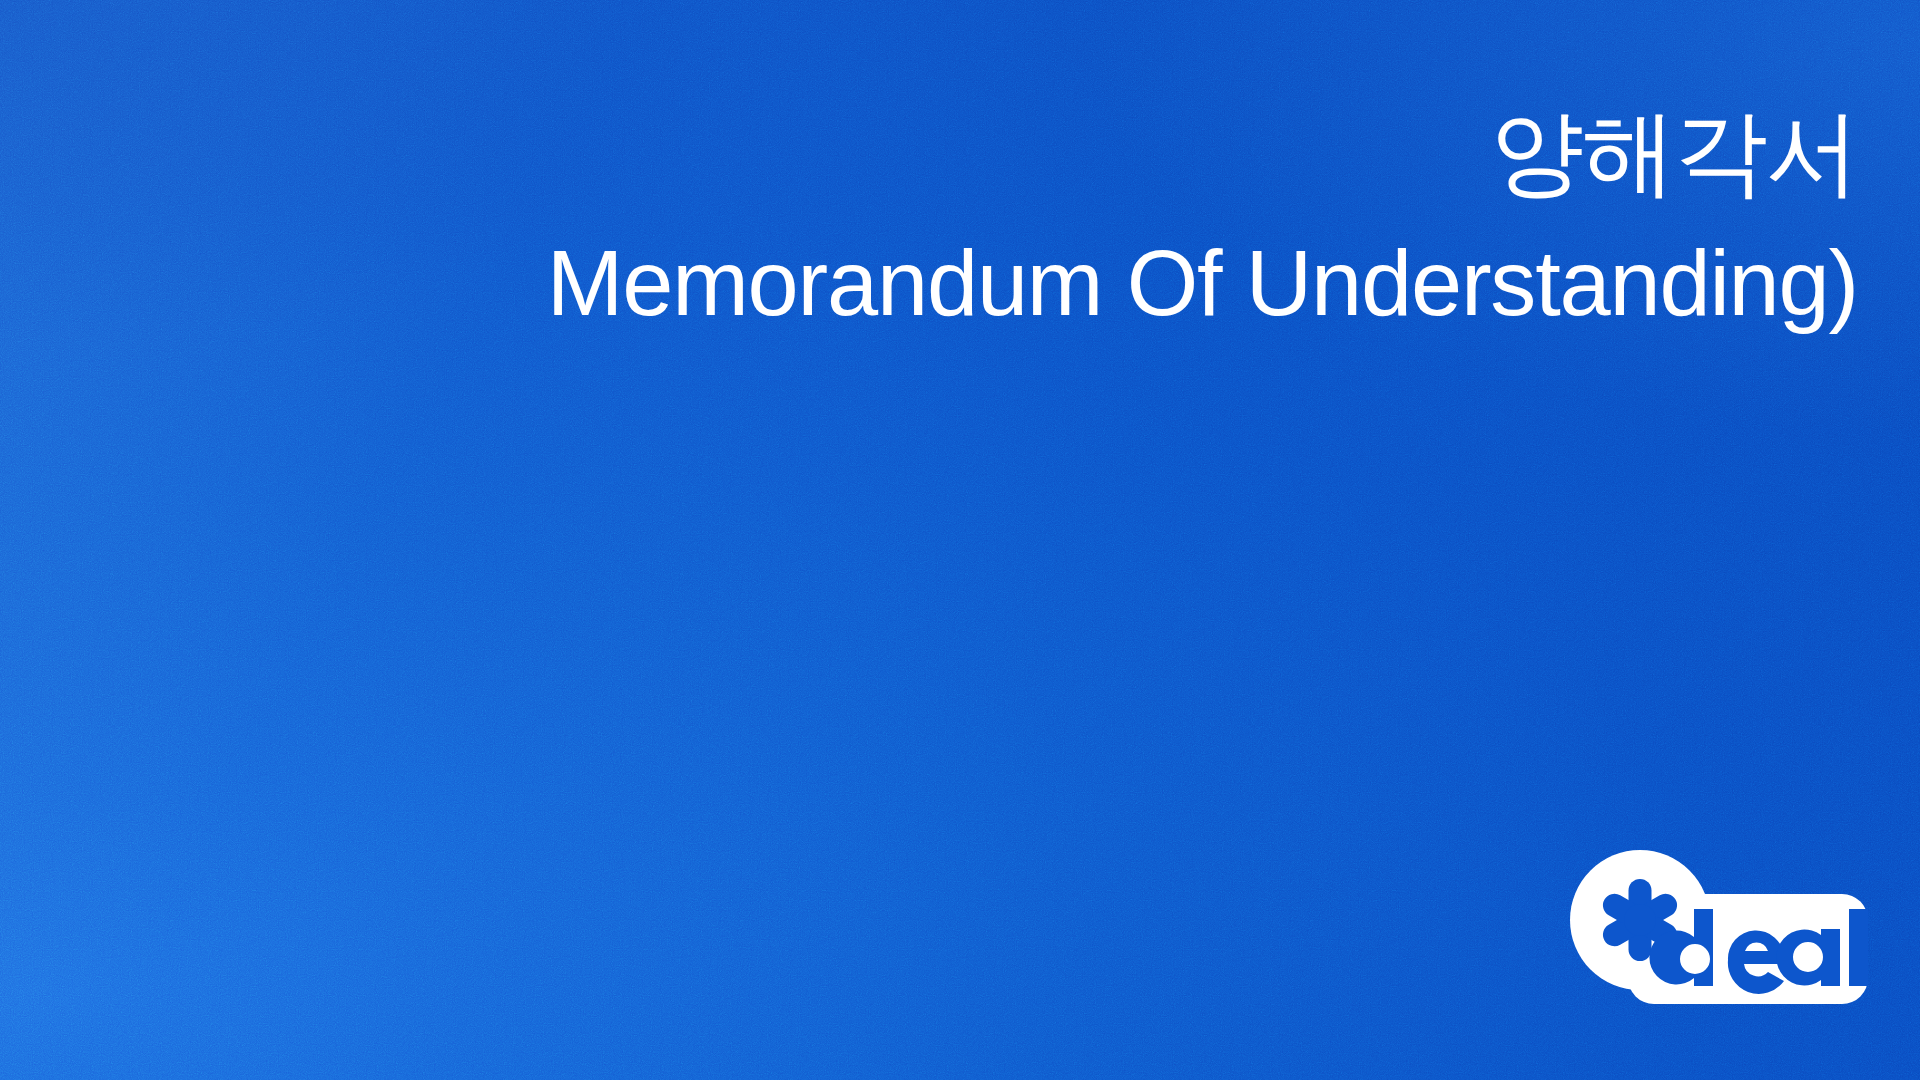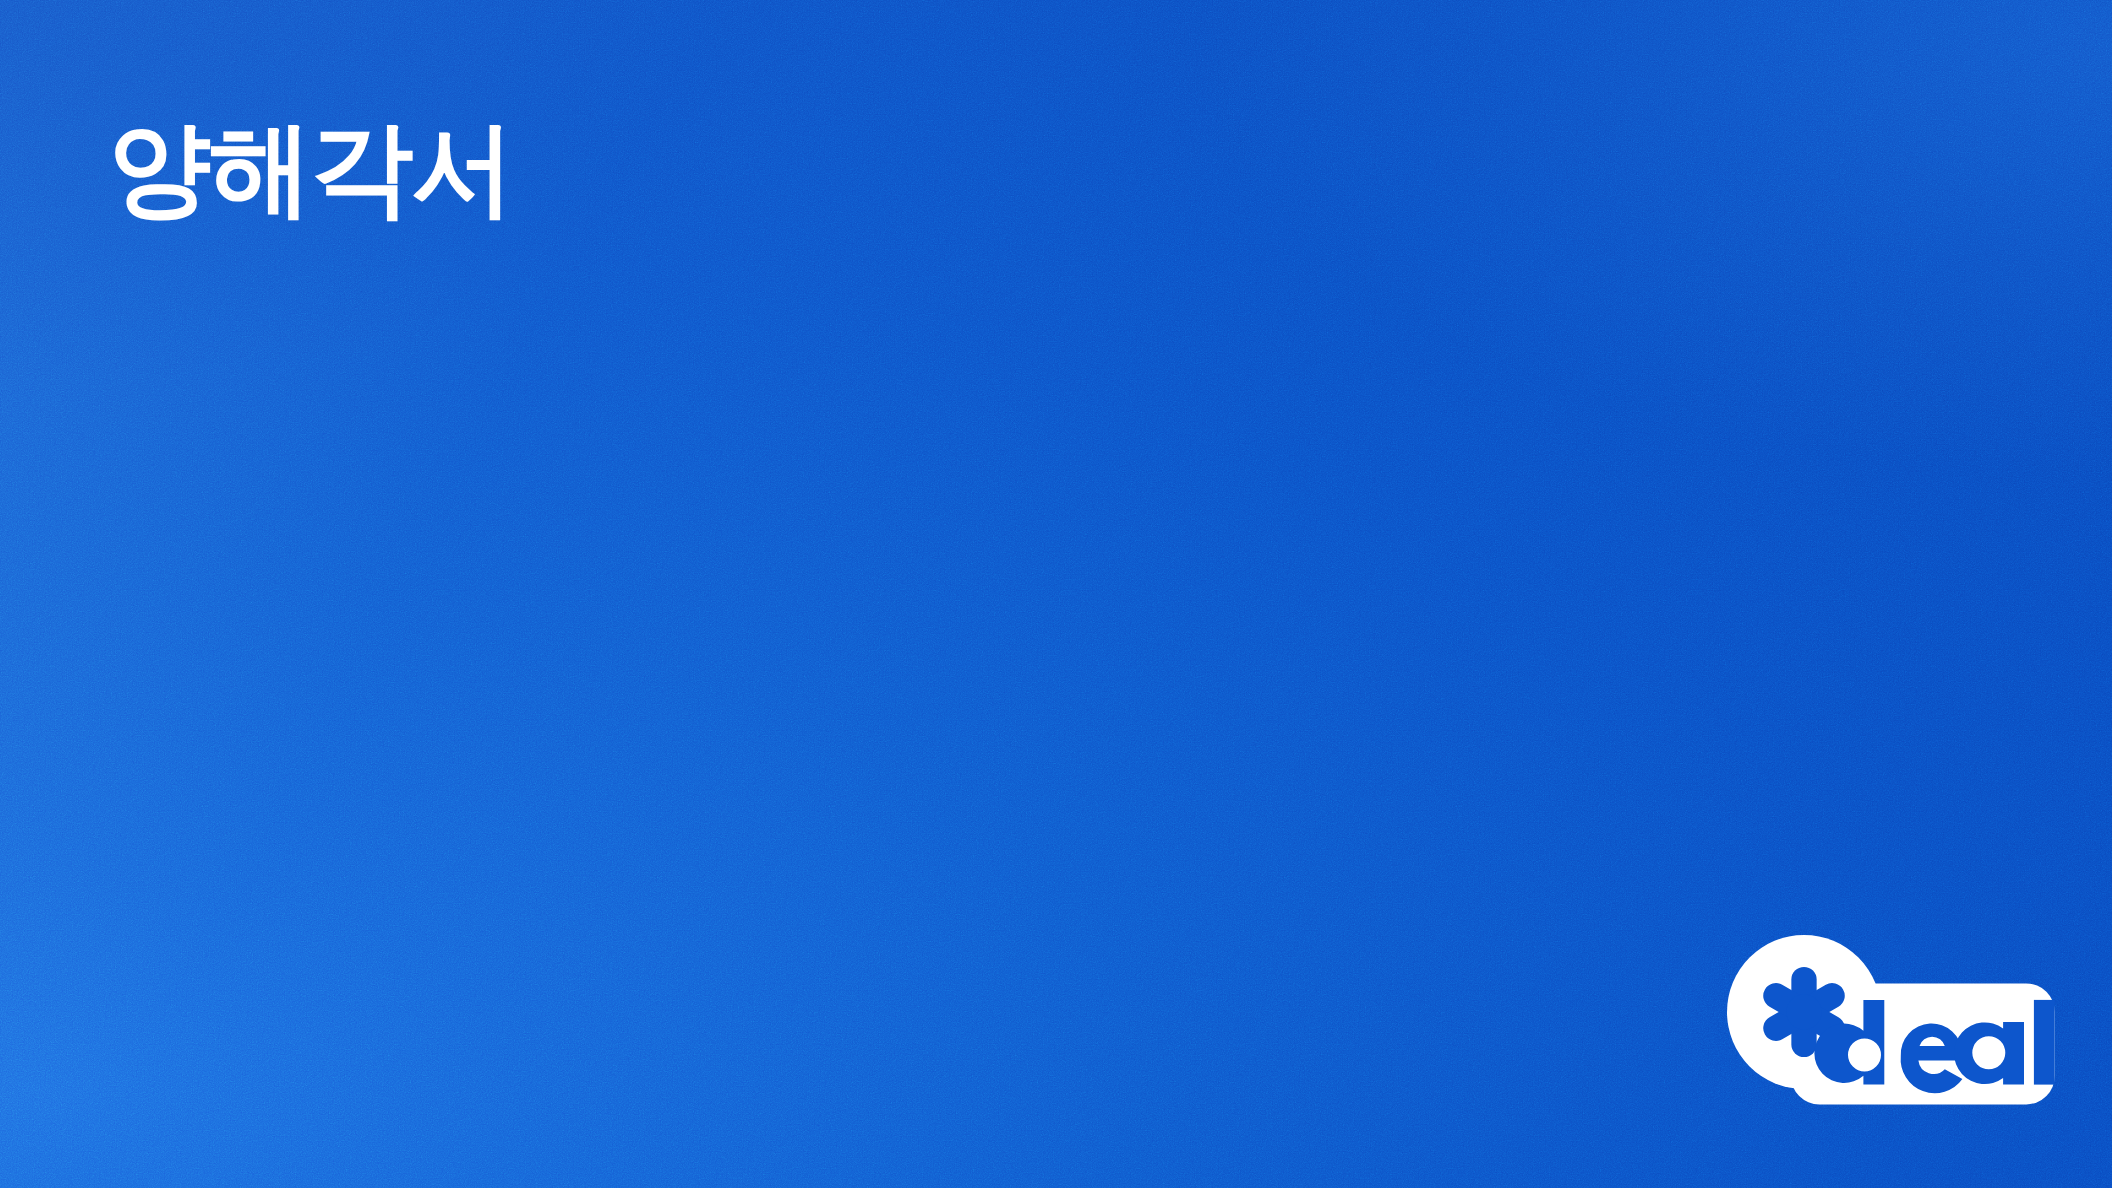--- a/index.html
+++ b/index.html
@@ -61,25 +61,26 @@
     position: absolute;
     left: 98px;
     top: 88px;
     z-index: 5;
     width: 1760px;
   }
   .headline-line {
     display: block;
     color: #ffffff;
     font-family: "Liberation Sans", "DejaVu Sans", sans-serif;
-    font-weight: 700;
+    font-weight: 400;
     font-size: 92px;
     line-height: 130px;
     letter-spacing: -1.2px;
     white-space: nowrap;
+    text-align: right;
   }
   .headline-line.ko {
     font-size: 94px;
     letter-spacing: -2px;
   }
 
   
   .logo {
     position: absolute;
     right: 52px;
@@ -104,20 +105,21 @@
       <filter id="grain">
         <feTurbulence type="fractalNoise" baseFrequency="0.9" numOctaves="3" stitchTiles="stitch"></feTurbulence>
         <feColorMatrix type="saturate" values="0"></feColorMatrix>
       </filter>
       <rect width="1920" height="1080" filter="url(#grain)"></rect>
     </svg>
   </div>
 
   <div class="headline">
     <span class="headline-line ko">양해각서</span>
+    <span class="headline-line">Memorandum Of Understanding)</span>
   </div>
 
   <div class="logo">
     <svg xmlns="http://www.w3.org/2000/svg" viewBox="0 0 300 172" aria-hidden="true">
       <g>
 
         <rect x="60" y="44" width="240" height="110" rx="26" ry="26" fill="#ffffff"></rect>
 
         <circle cx="72" cy="70" r="70" fill="#ffffff"></circle>
       </g>

